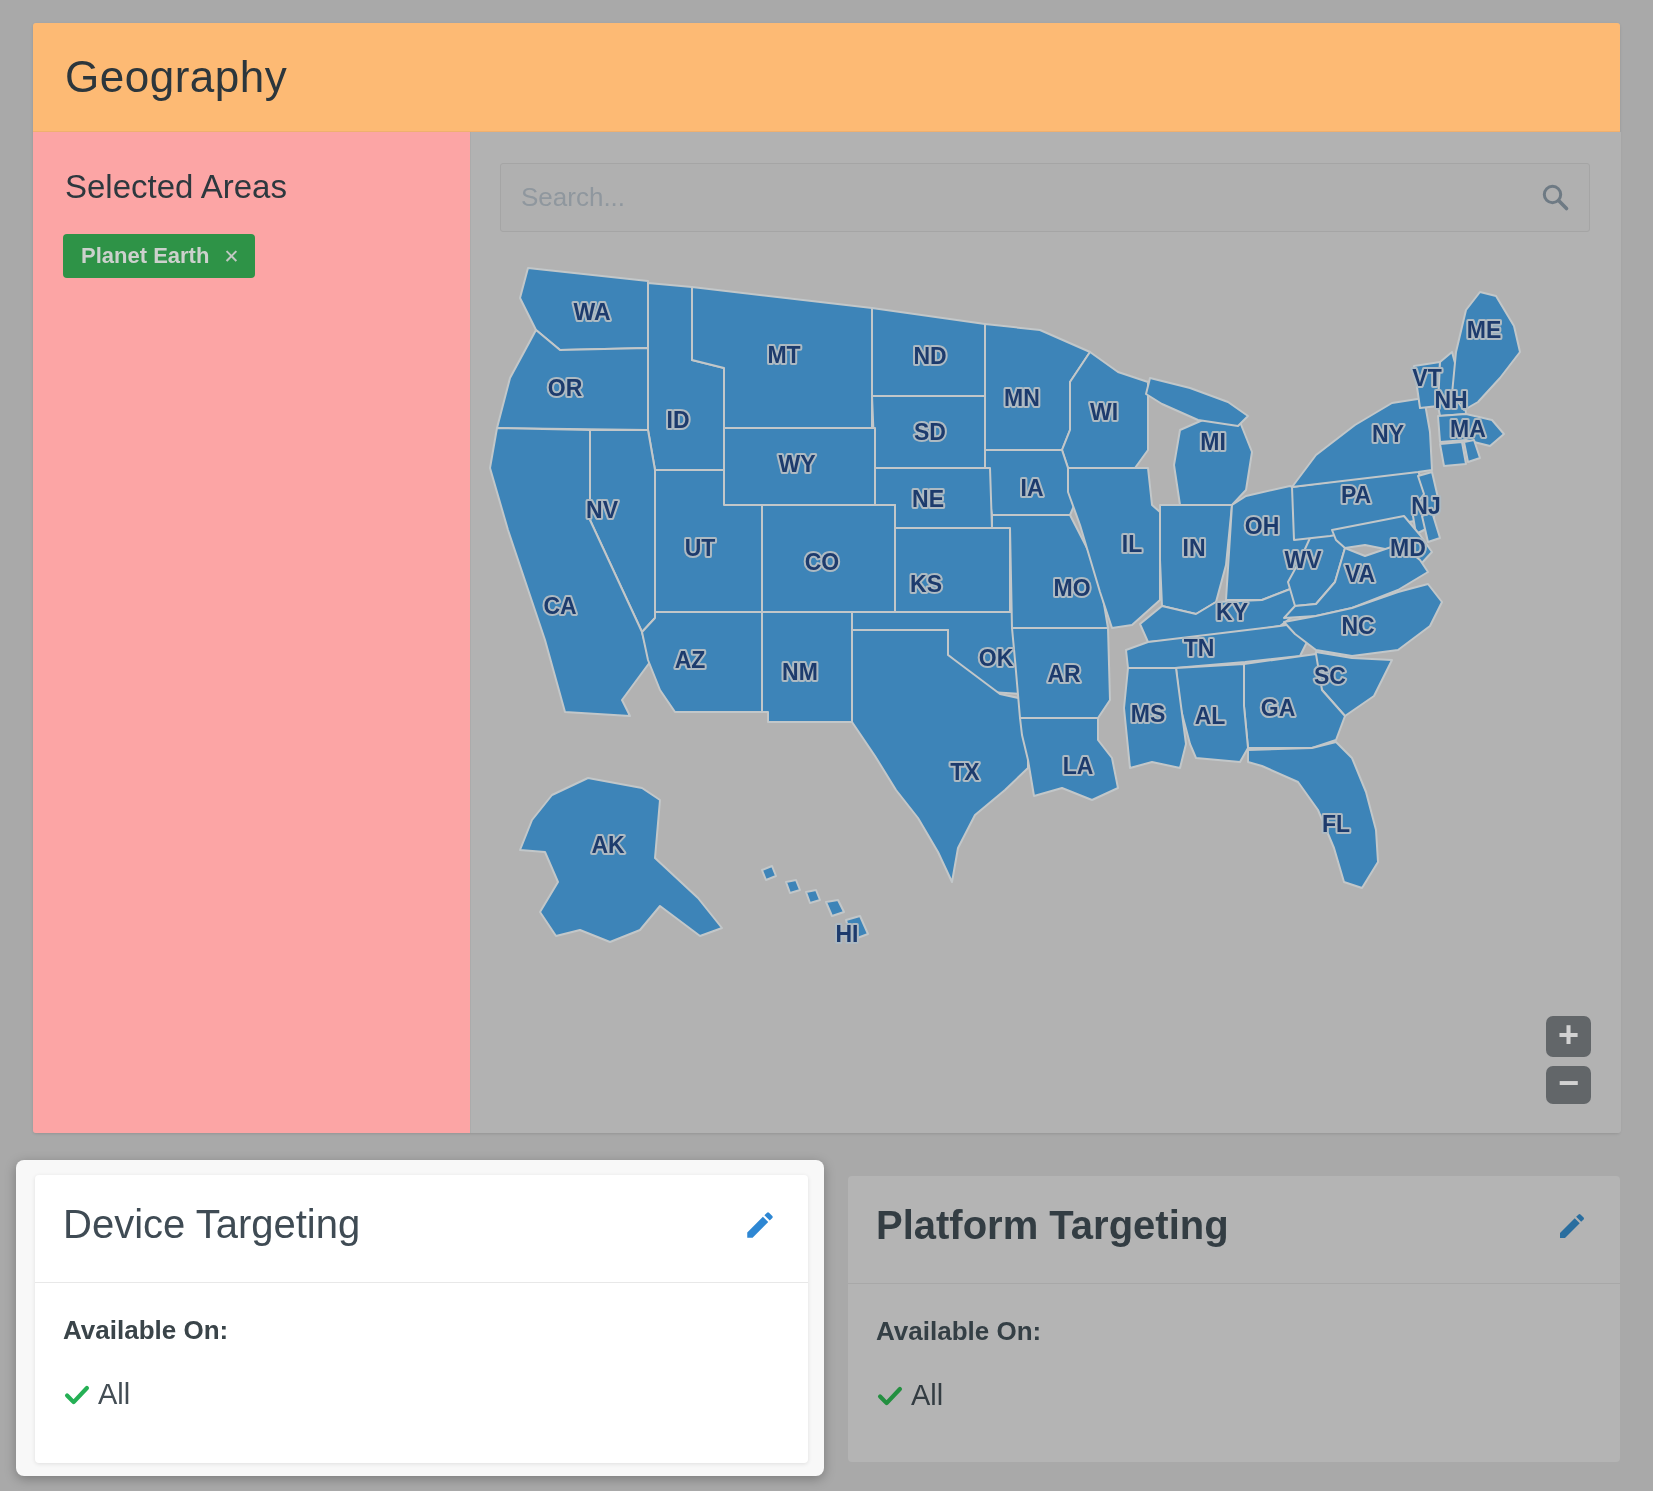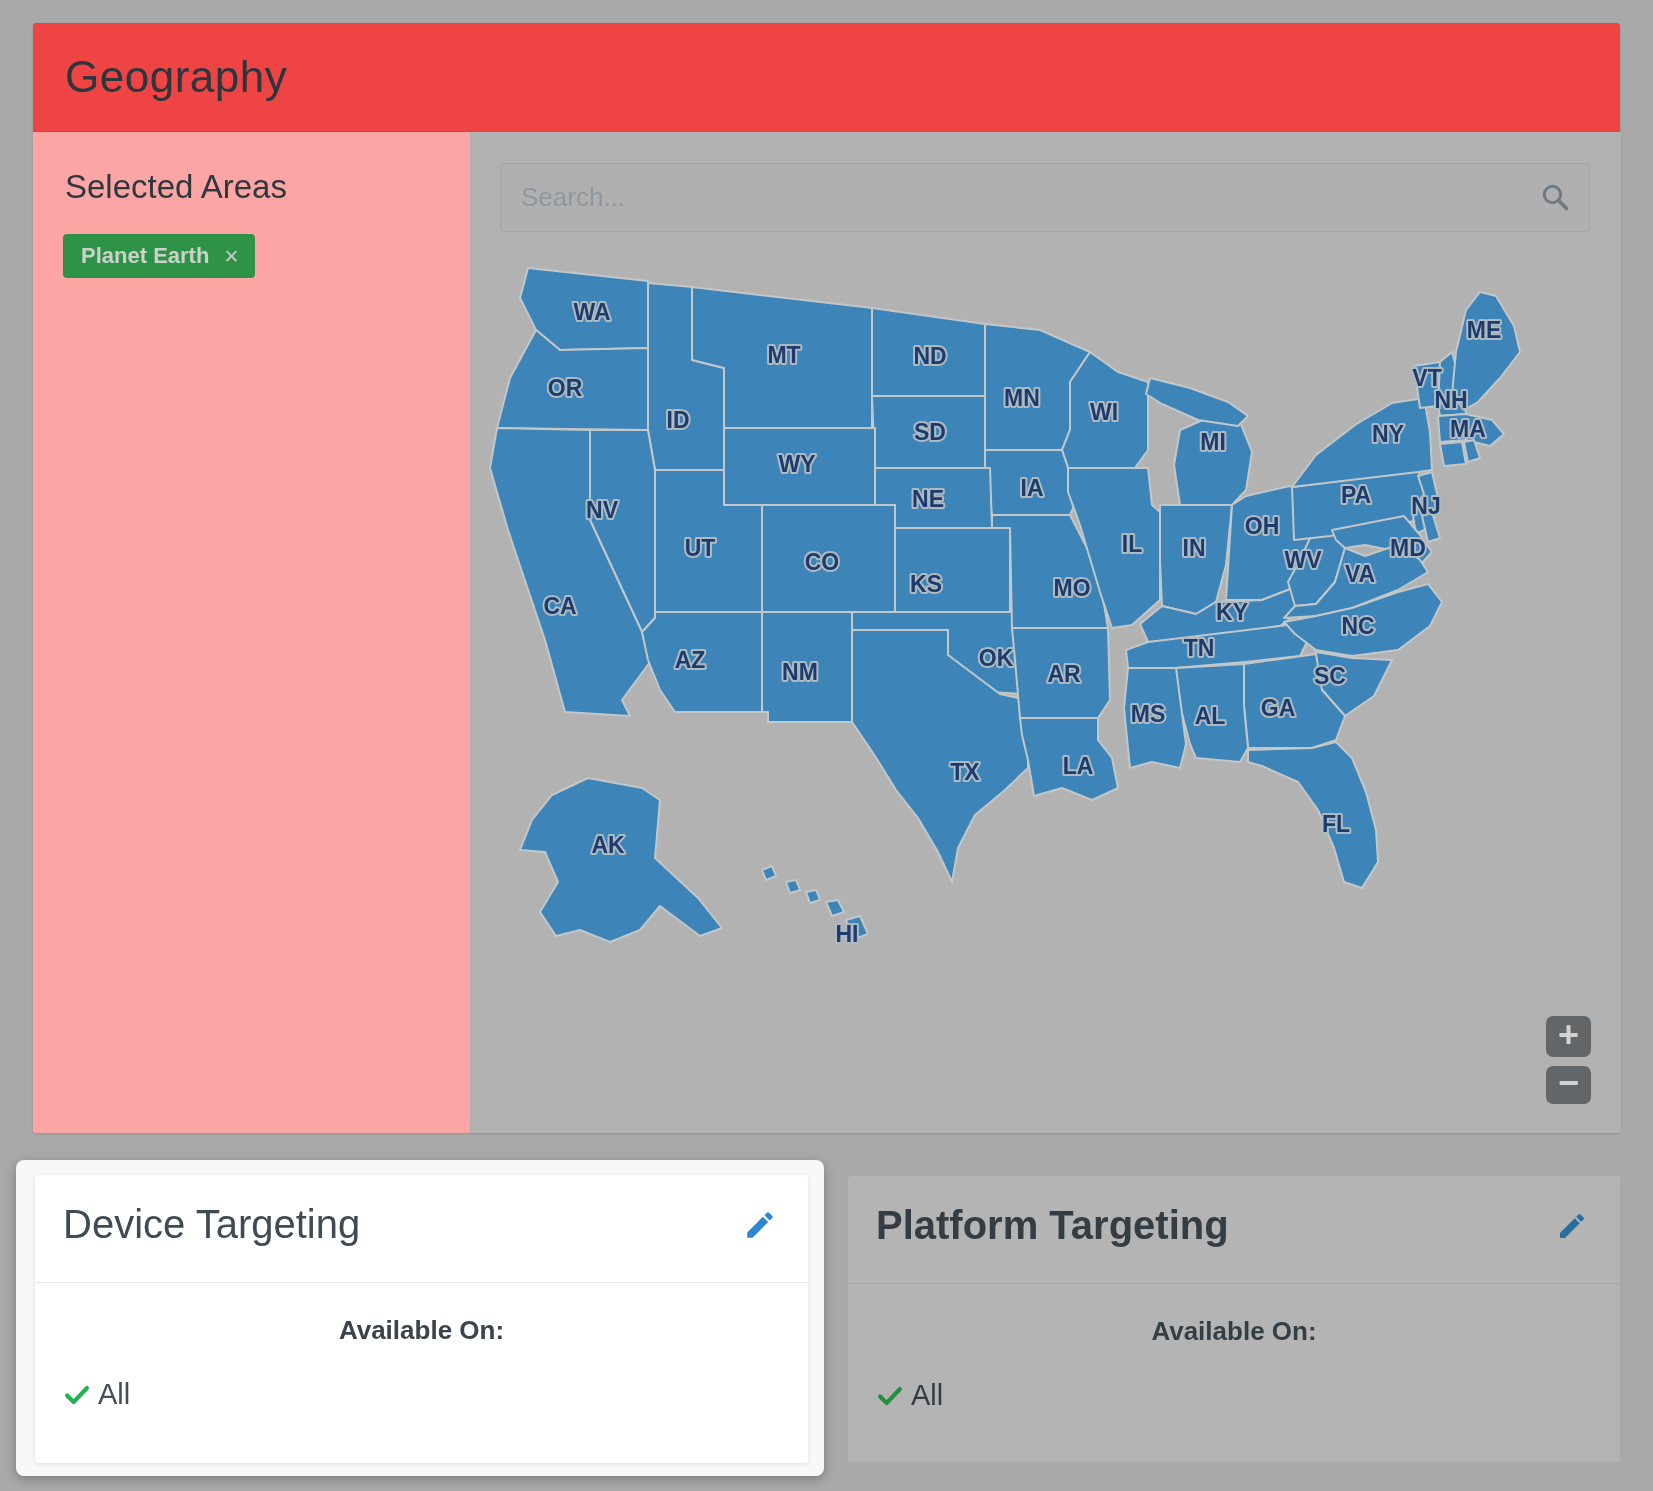--- a/index.html
+++ b/index.html
@@ -6,21 +6,21 @@
   body{
     width:1653px;height:1491px;position:relative;overflow:hidden;
     background:#a9a9a9;
     font-family:"Liberation Sans","DejaVu Sans",sans-serif;
     -webkit-font-smoothing:antialiased;
   }
   .abs{position:absolute;}
 
   
   .geo-panel{left:33px;top:23px;width:1587px;height:1110px;background:#b0b0b0;border-radius:3px;box-shadow:0 1px 3px rgba(0,0,0,.12);}
-  .geo-header{left:0;top:0;width:100%;height:108px;background:#ef4444;border-bottom:1px solid rgba(0,0,0,.05);display:flex;align-items:center;border-radius:3px 3px 0 0;}
+  .geo-header{left:0;top:0;width:100%;height:108px;background:#fdba74;border-bottom:1px solid rgba(0,0,0,.05);display:flex;align-items:center;border-radius:3px 3px 0 0;}
   .geo-title{font-size:44px;color:#2c363c;margin-left:32px;letter-spacing:.5px;}
   .geo-left{left:0;top:109px;width:437px;height:1001px;background:#fca5a5;border-radius:0 0 0 3px;}
   .sel-areas{font-size:33px;color:#2d383e;margin:36px 0 0 32px;}
   .tag{display:inline-flex;align-items:center;gap:14px;margin:28px 0 0 30px;background:#2e9347;border-radius:4px;height:44px;padding:0 16px 0 18px;cursor:default;}
   .tag-label{font-size:22px;font-weight:bold;color:#ccd1cd;}
   .tag-x{font-size:19px;font-weight:bold;color:#c2c8c3;line-height:1;}
   .geo-map-col{left:437px;top:109px;width:1150px;height:1001px;background:#b2b2b2;border-left:1px solid rgba(0,0,0,.04);border-radius:0 0 3px 0;}
 
   
   .search-box{left:500px;top:163px;width:1090px;height:69px;}
@@ -44,21 +44,21 @@
   .zoom-btn span{color:#d2d2d2;font-size:36px;font-weight:bold;line-height:1;transform:translateY(-2px);}
   #zoom-in{left:1546px;top:1016px;}
   #zoom-out{left:1546px;top:1066px;height:38px;}
 
   
   .spotlight{left:16px;top:1160px;width:808px;height:316px;background:#f8f8f8;border-radius:8px;box-shadow:0 3px 12px rgba(0,0,0,.28);}
   .card{border-radius:4px;}
   .card-header{display:flex;align-items:center;justify-content:space-between;height:108px;padding:0 30px 8px 28px;box-sizing:border-box;}
   .card-title{font-size:40px;}
   .edit-btn{width:36px;height:36px;background:none;border:none;padding:0;cursor:pointer;display:flex;align-items:center;justify-content:center;}
-  .card-body{padding:32px 28px 0 28px;text-align:center;}
+  .card-body{padding:32px 28px 0 28px;}
   .avail-label{font-size:26px;font-weight:bold;}
   .check-row{display:flex;align-items:center;gap:7px;margin-top:32px;}
   .check-row .val{font-size:29px;}
 
   .device-card{left:35px;top:1175px;width:773px;height:288px;background:#ffffff;box-shadow:0 1px 4px rgba(0,0,0,.10);}
   .device-card .card-header{border-bottom:1px solid #e8e8e8;}
   .device-card .card-title{color:#3f4b54;}
   .device-card .avail-label{color:#3a4449;}
   .device-card .val{color:#434d54;}
 

